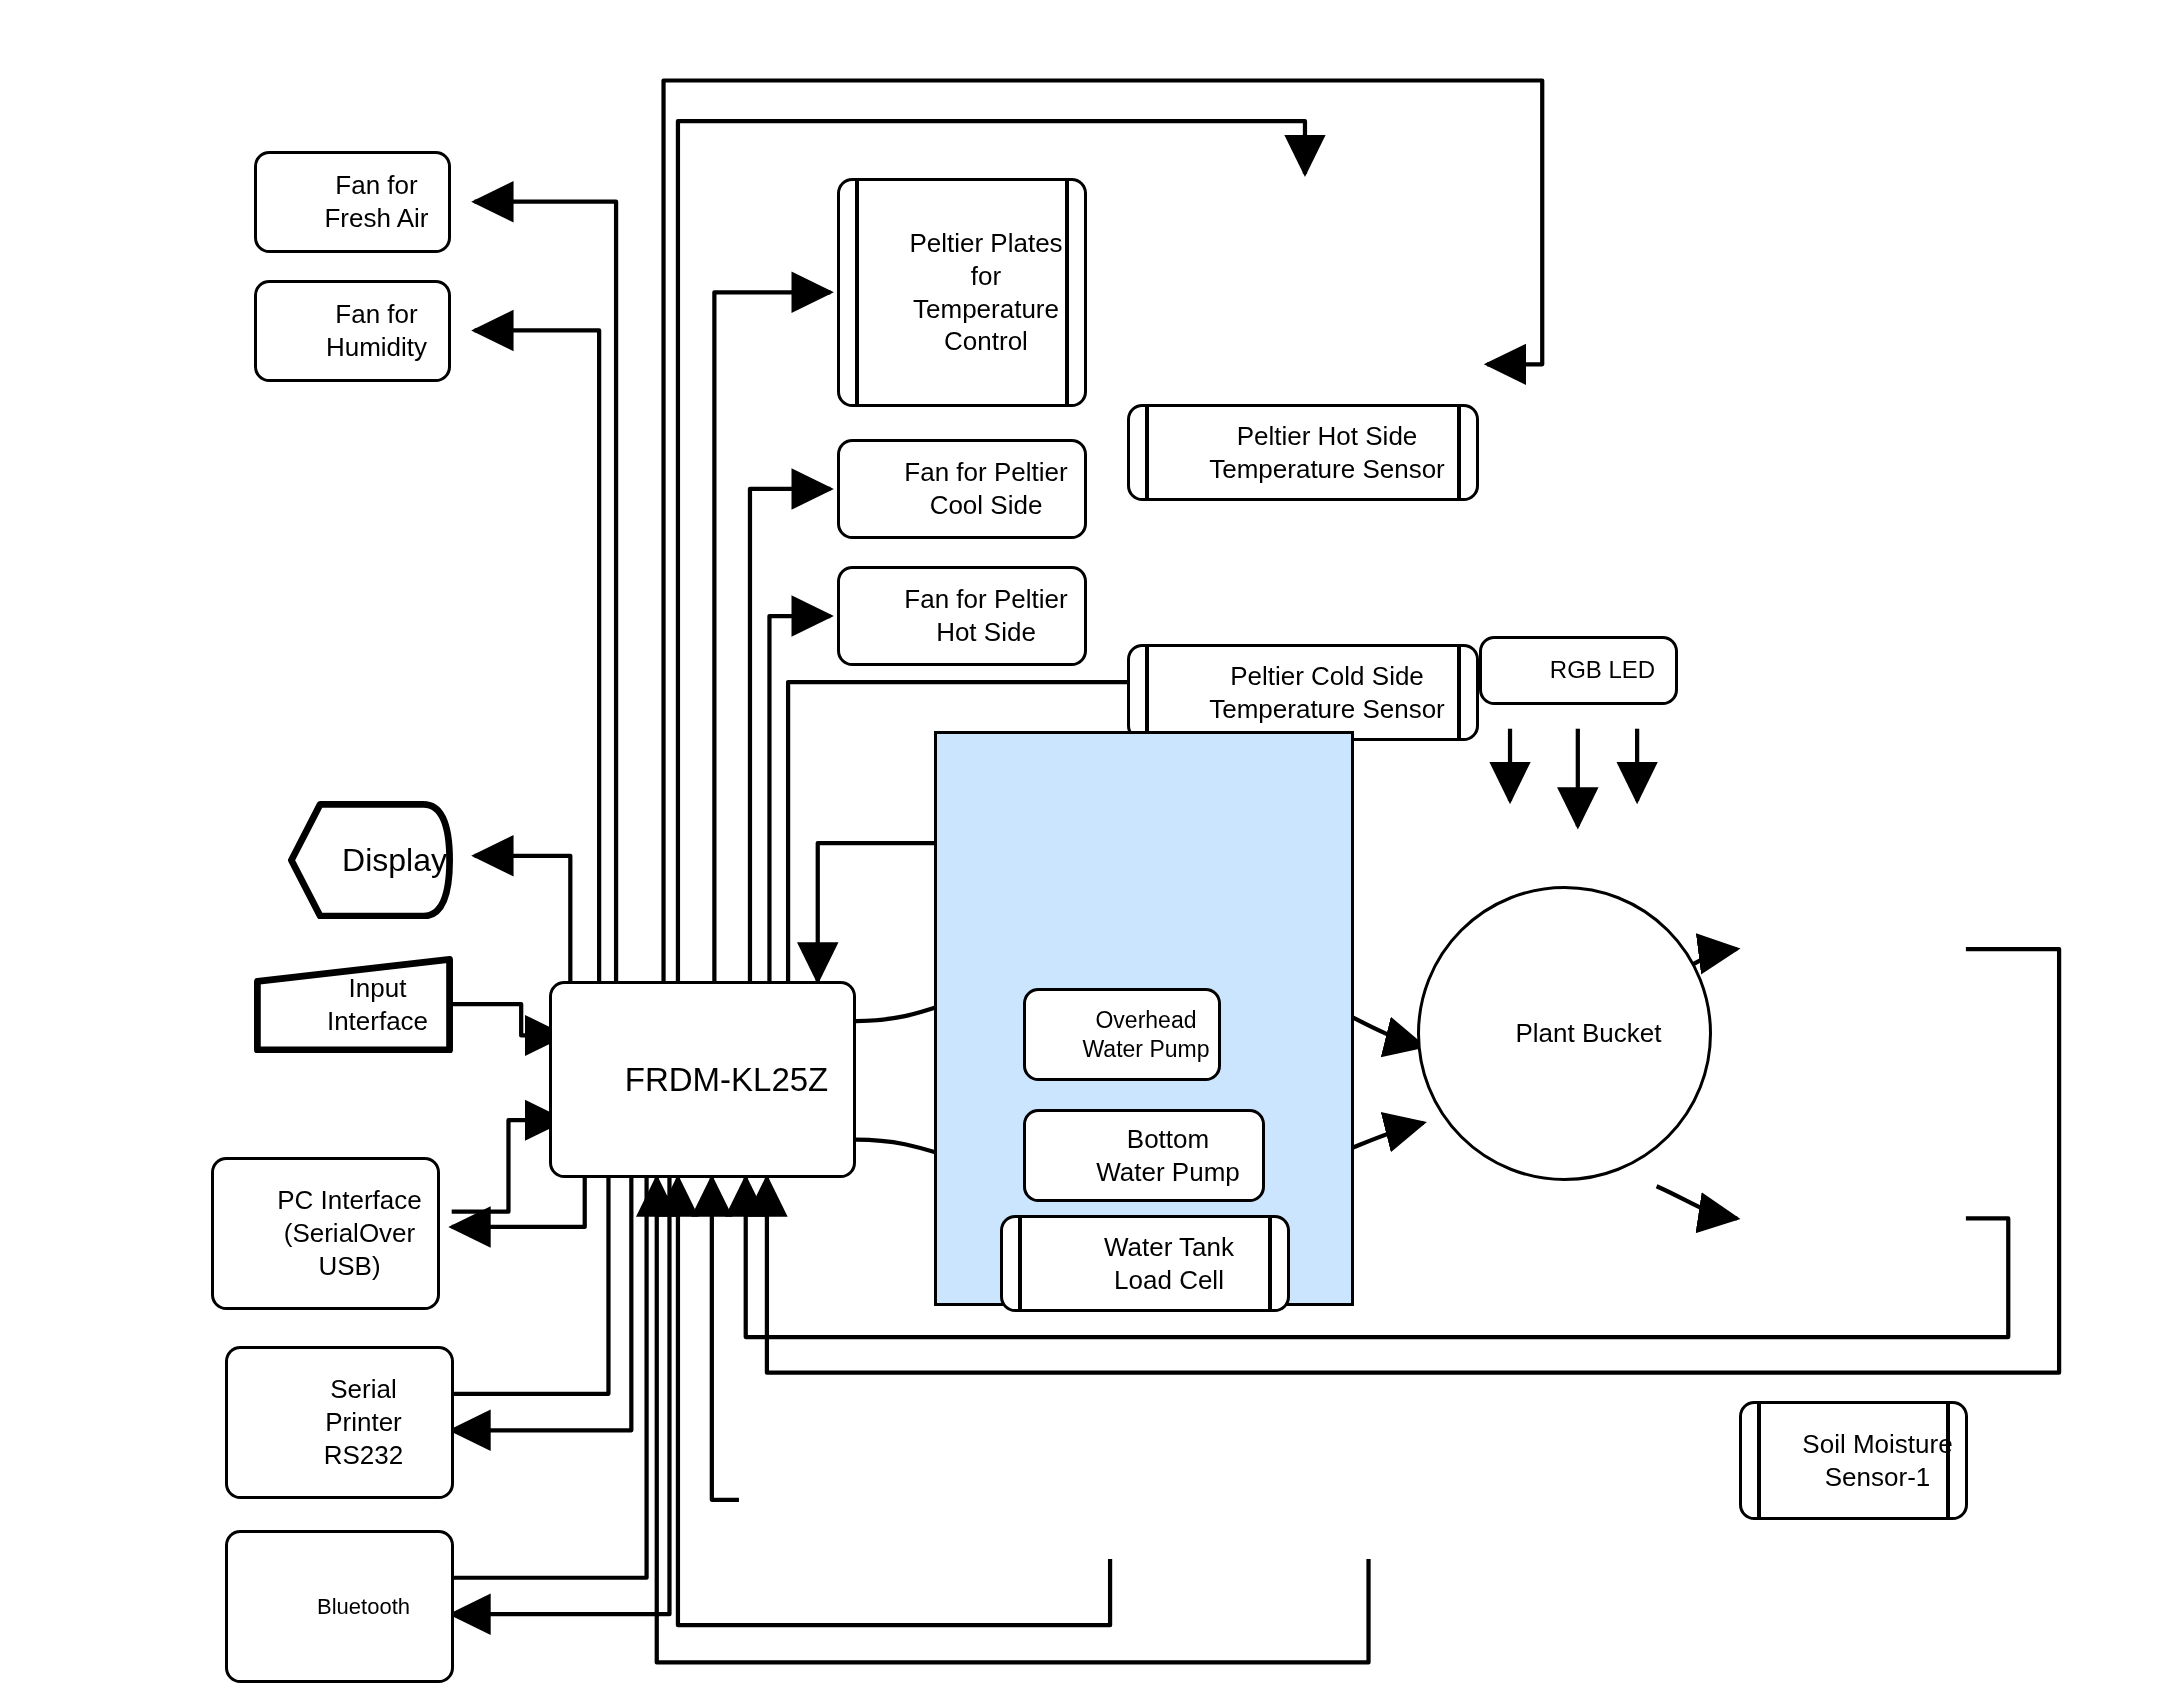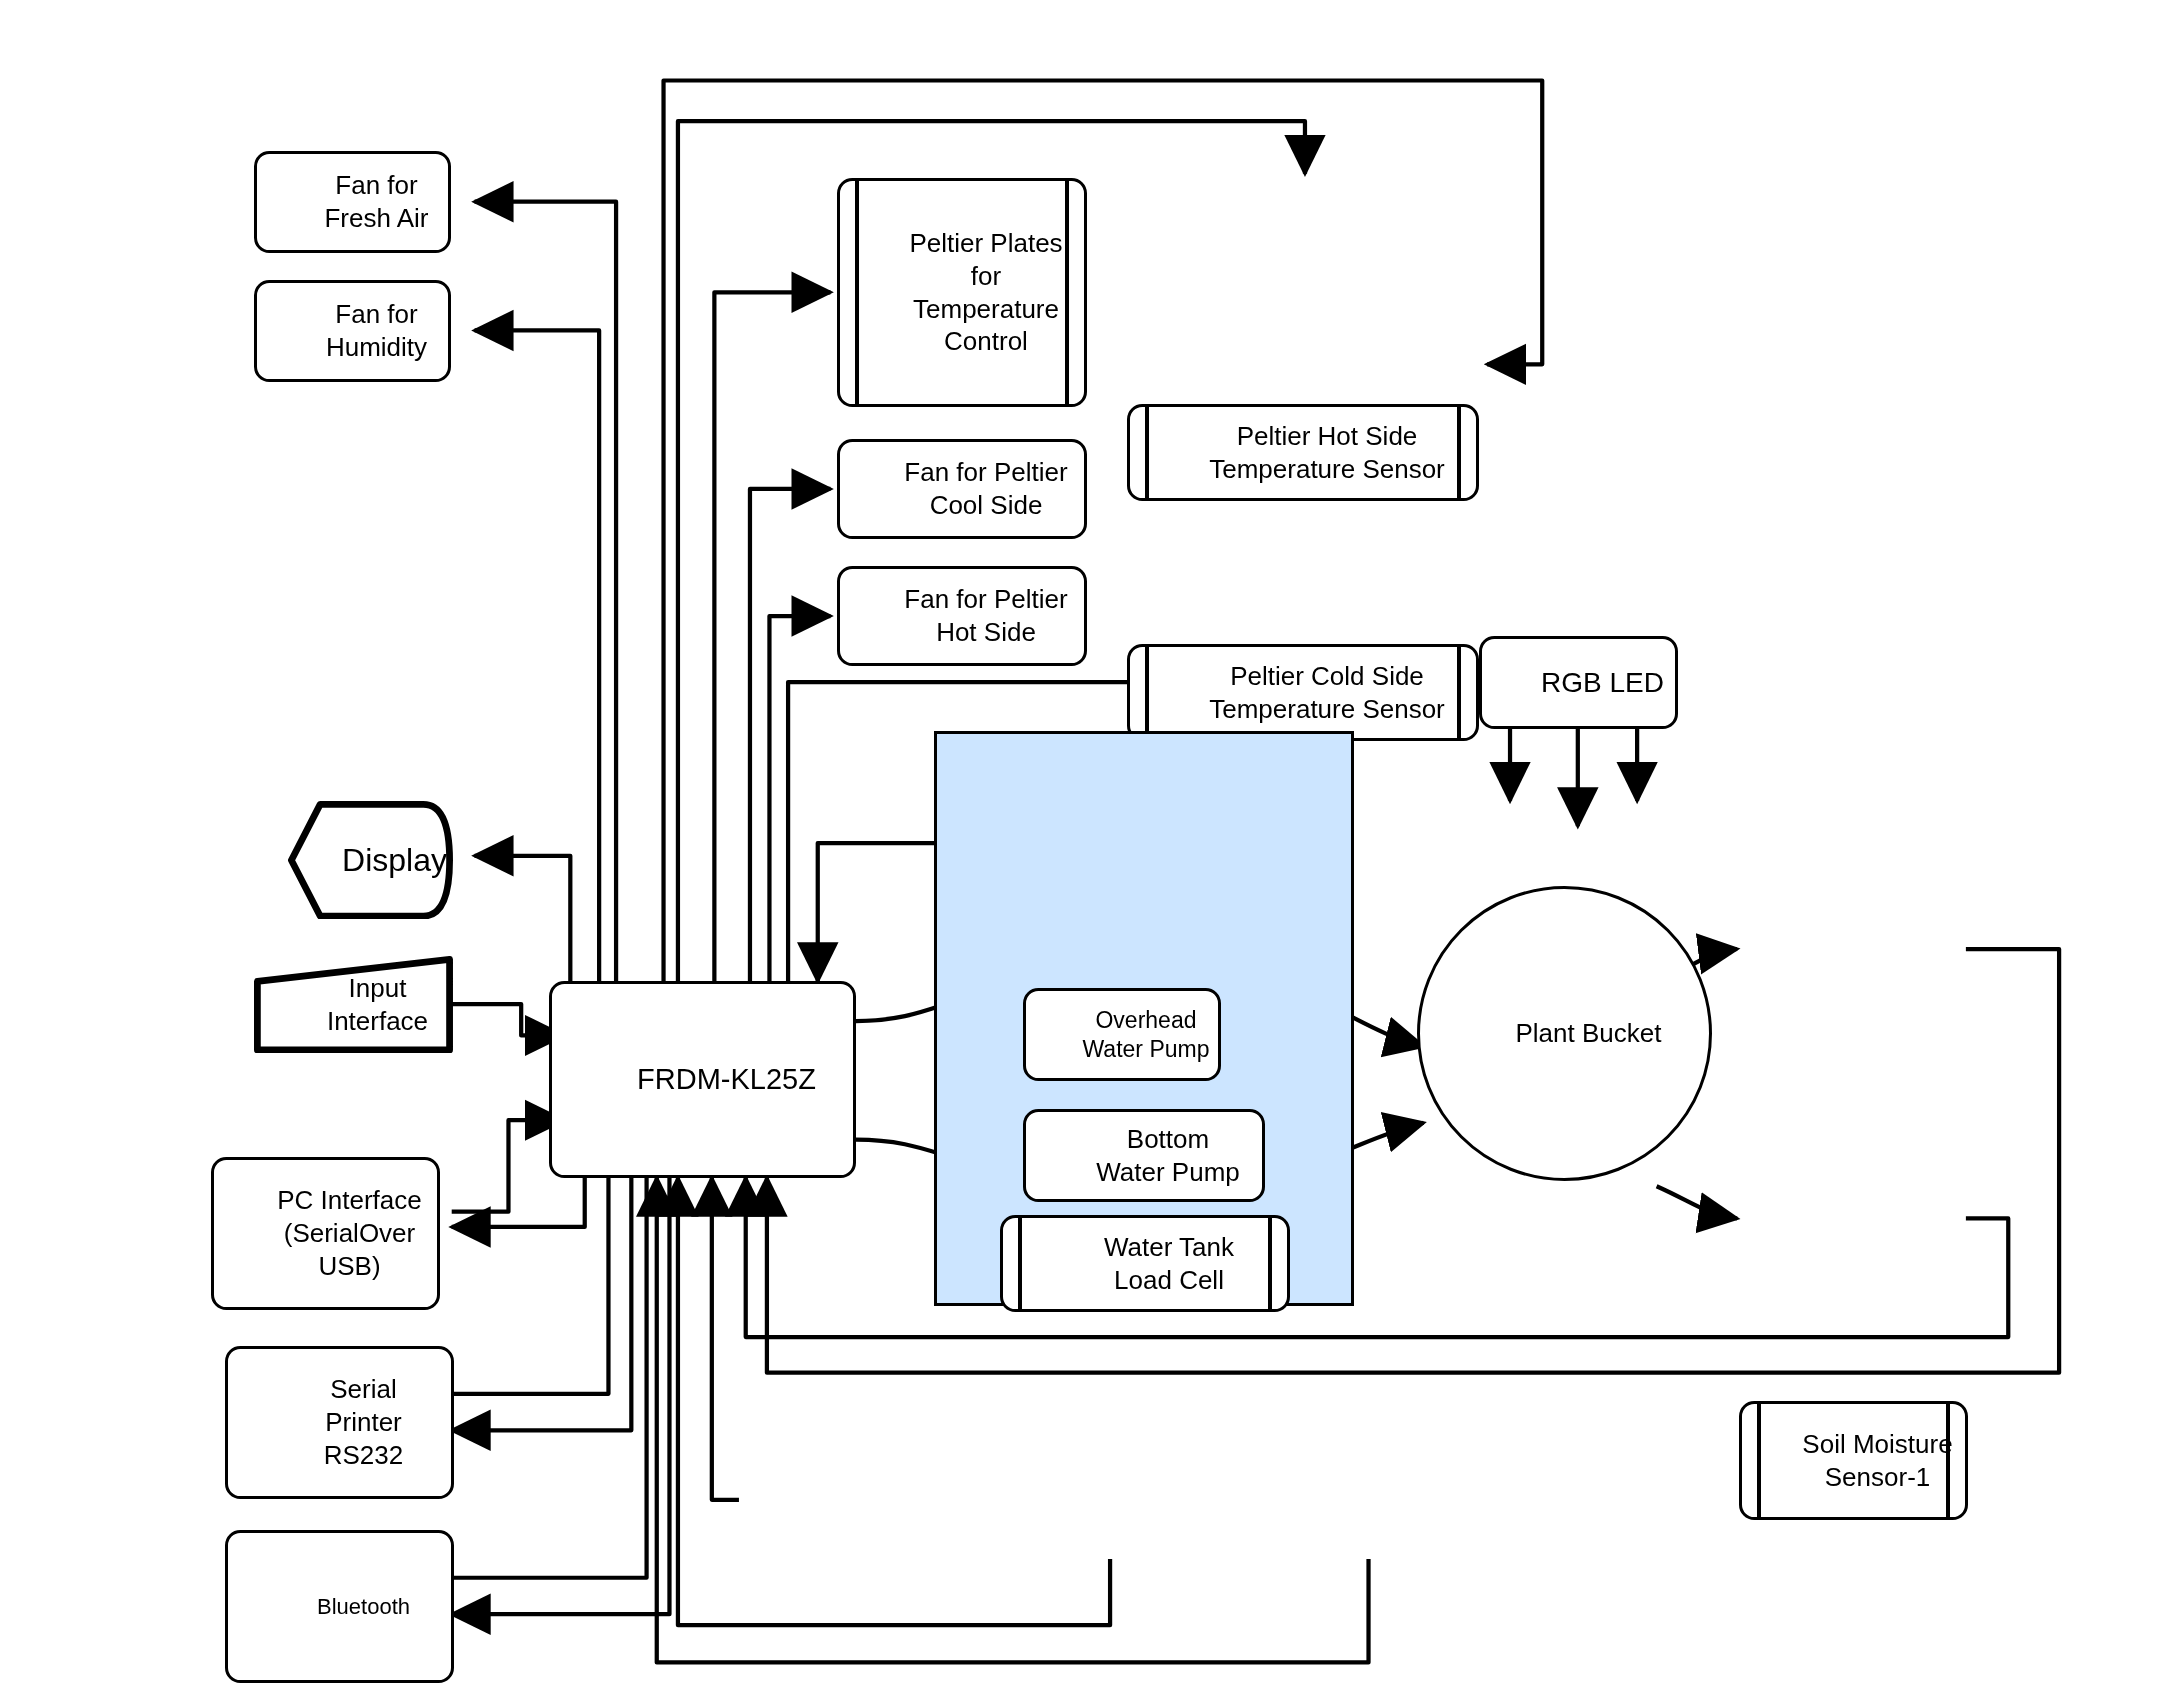--- a/index.html
+++ b/index.html
@@ -128,21 +128,21 @@
   </div>
 
   <div class="node" style="left:837px;top:439px;width:250px;height:100px;font-size:26px;">
     <span>Fan for Peltier<br>Cool Side</span>
   </div>
 
   <div class="node" style="left:837px;top:566px;width:250px;height:100px;font-size:26px;">
     <span>Fan for Peltier<br>Hot Side</span>
   </div>
 
-  <div class="node" style="left:1479px;top:636px;width:199px;height:93px;font-size:28px;">
+  <div class="node" style="left:1479px;top:636px;width:199px;height:69px;font-size:24px;">
     <span>RGB LED</span>
   </div>
 
   <div class="tank" style="left:934px;top:731px;width:420px;height:575px;">
     <div class="tank-label" style="bottom:32px;font-size:26px;">Water Tank</div>
   </div>
 
   <div class="node comp" style="left:1000px;top:792px;width:290px;height:97px;font-size:26px;">
     <span>Water Tank<br>Load Cell</span>
   </div>
@@ -182,18 +182,18 @@
   </div>
 
   <div class="node" style="left:225px;top:1346px;width:229px;height:153px;font-size:26px;justify-content:center;">
     <span>Serial<br>Printer<br>RS232</span>
   </div>
 
   <div class="node" style="left:225px;top:1530px;width:229px;height:153px;font-size:22px;">
     <span>Bluetooth</span>
   </div>
 
-  <div class="node" style="left:549px;top:981px;width:307px;height:197px;font-size:29px;">
+  <div class="node" style="left:549px;top:981px;width:307px;height:197px;font-size:33px;">
     <span>FRDM-KL25Z</span>
   </div>
 
 </div>
 
 
 </body></html>

